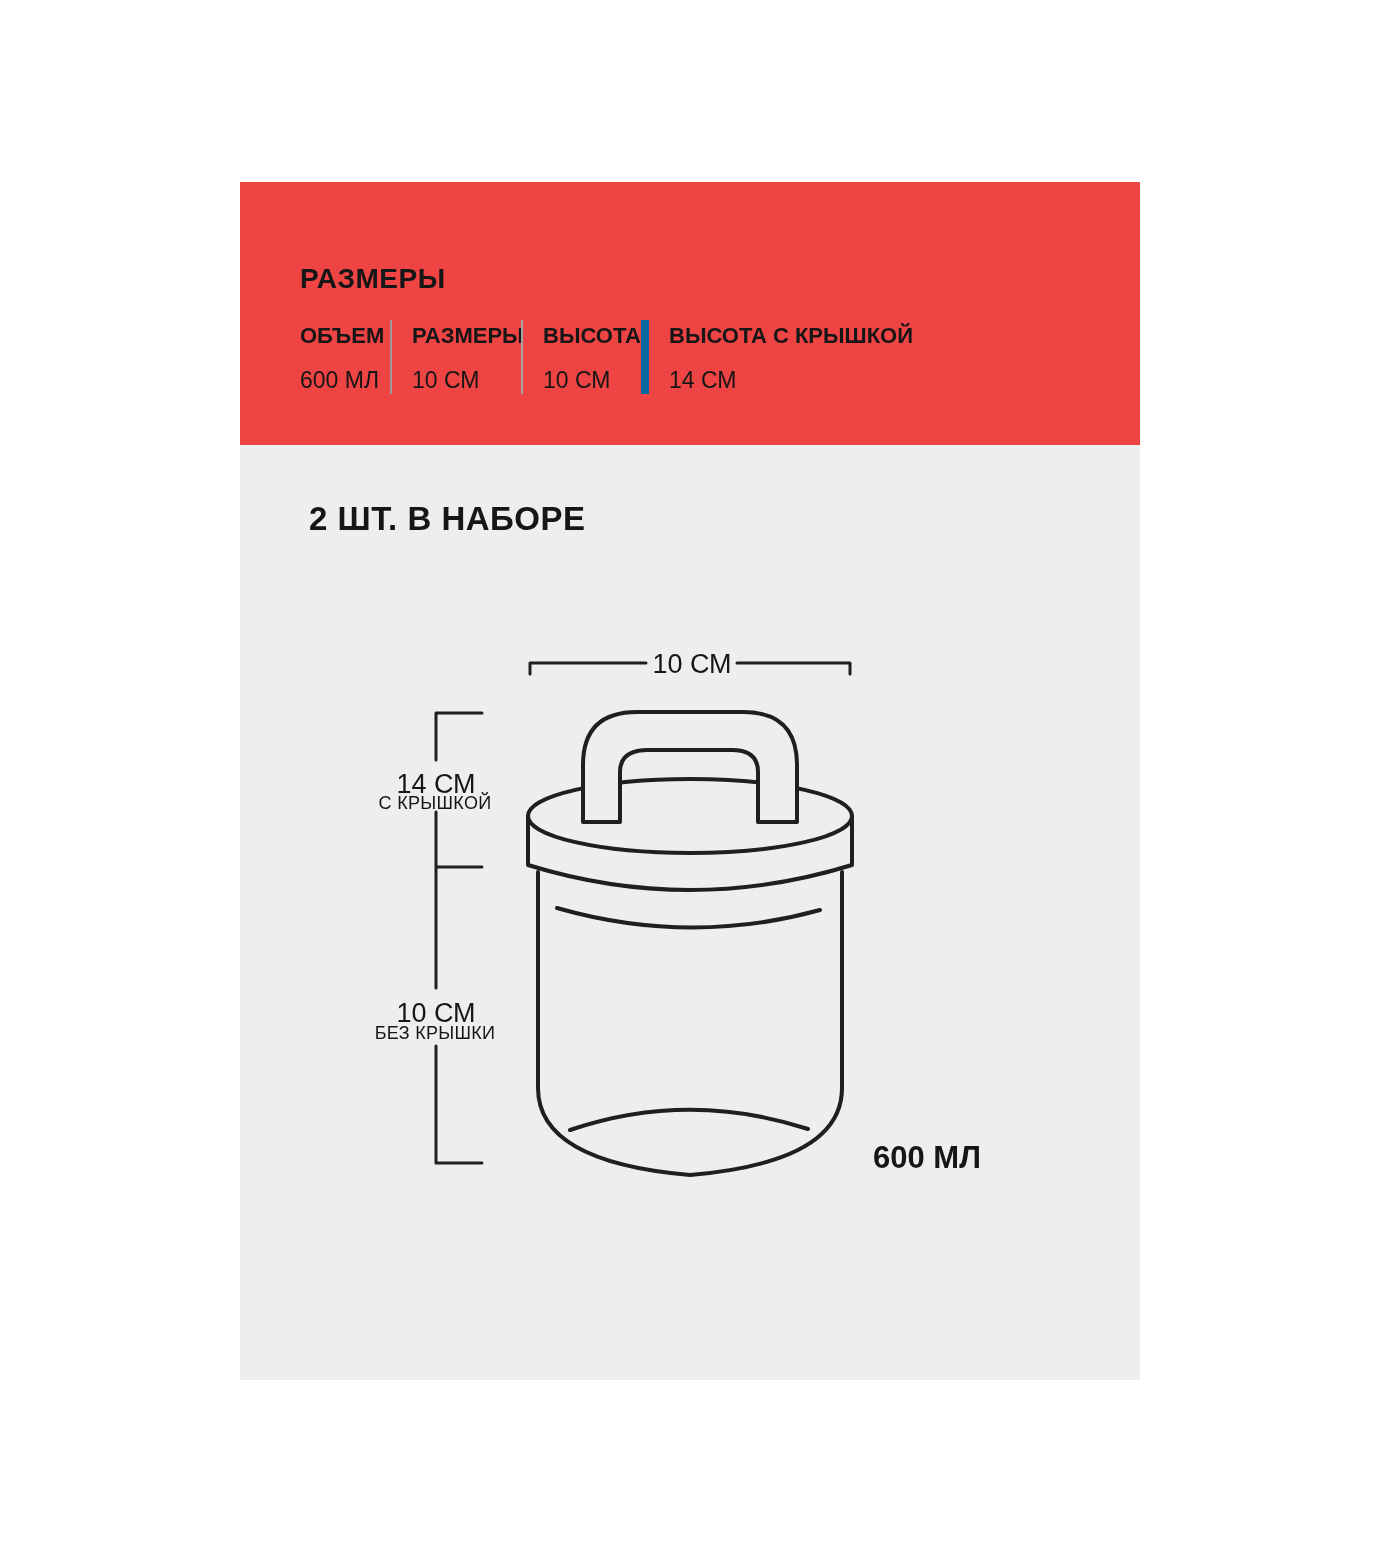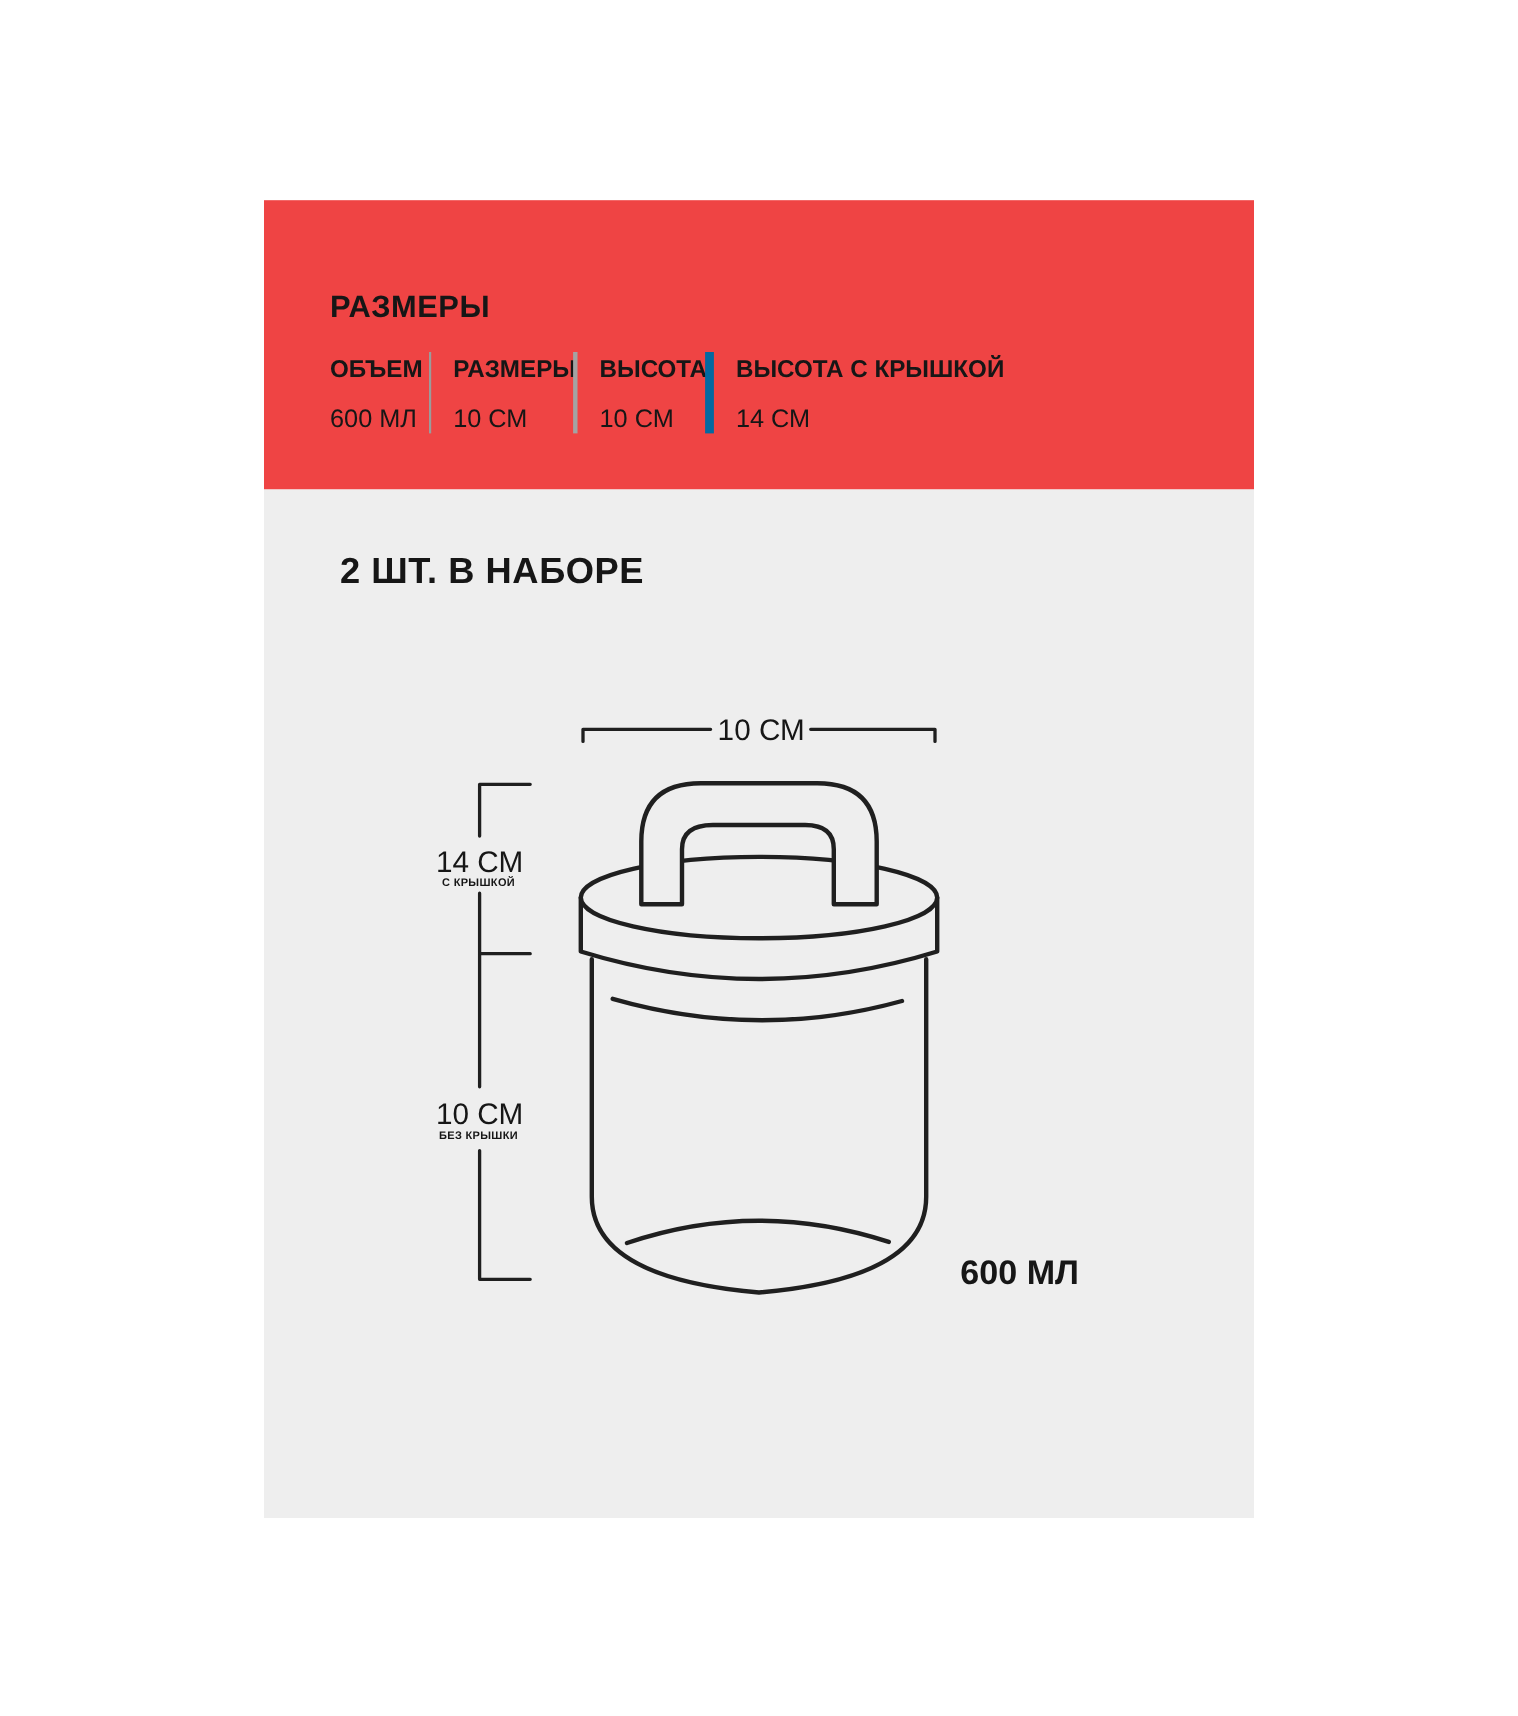--- a/index.html
+++ b/index.html
@@ -23,33 +23,33 @@
   }
 
   
   .dim-table{
     position:absolute;left:60px;top:140px;right:20px;height:72px;
     display:flex;align-items:flex-end;
   }
   .dim-cell{box-sizing:border-box;}
   .dim-cell.c1{width:90px;}
   .dim-cell.c2{width:131px;padding-left:20px;border-left:2px solid #9b9b9b;}
-  .dim-cell.c3{width:120px;padding-left:20px;border-left:4px solid #a3a3a3;}
+  .dim-cell.c3{width:120px;padding-left:20px;border-left:2px solid #a3a3a3;}
   .dim-cell.c4{flex:1;padding-left:20px;border-left:8px solid #0369a1;}
   .dim-header{font-size:22px;font-weight:700;margin-top:3px;white-space:nowrap;}
   .dim-value{font-size:23px;font-weight:400;margin-top:18px;white-space:nowrap;}
 
   
   #figure-svg{position:absolute;left:0;top:0;width:1380px;height:1560px;}
   .fig-label{
     position:absolute;transform:translate(-50%,-50%);
     white-space:nowrap;line-height:1;
   }
   .dim-num{font-size:27px;font-weight:500;}
-  .dim-caption{font-size:10px;font-weight:700;letter-spacing:.3px;}
+  .dim-caption{font-size:18px;font-weight:400;letter-spacing:.3px;}
   #volume-label{font-size:31px;font-weight:800;}
 </style>
 </head>
 <body>
 
 <section class="card" id="card-dimensions">
   <h1 class="card-title">РАЗМЕРЫ</h1>
   <div class="dim-table">
     <div class="dim-cell c1">
       <div class="dim-header">ОБЪЕМ</div>

